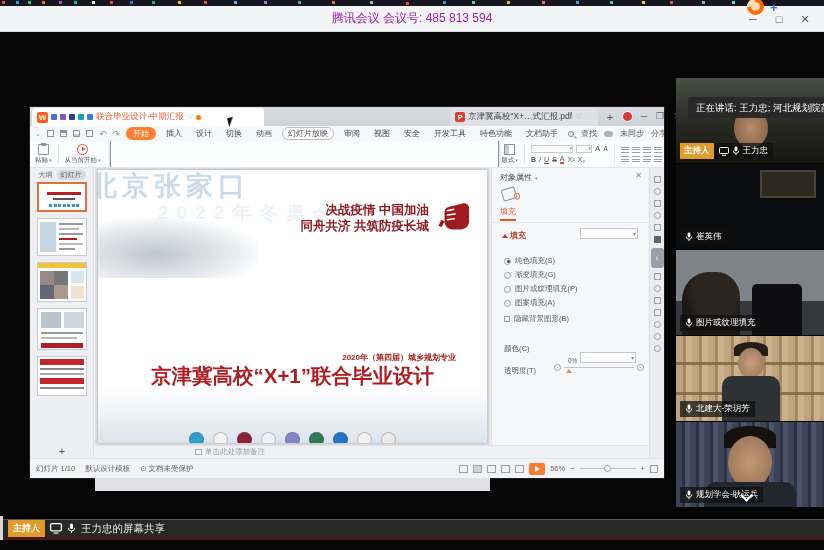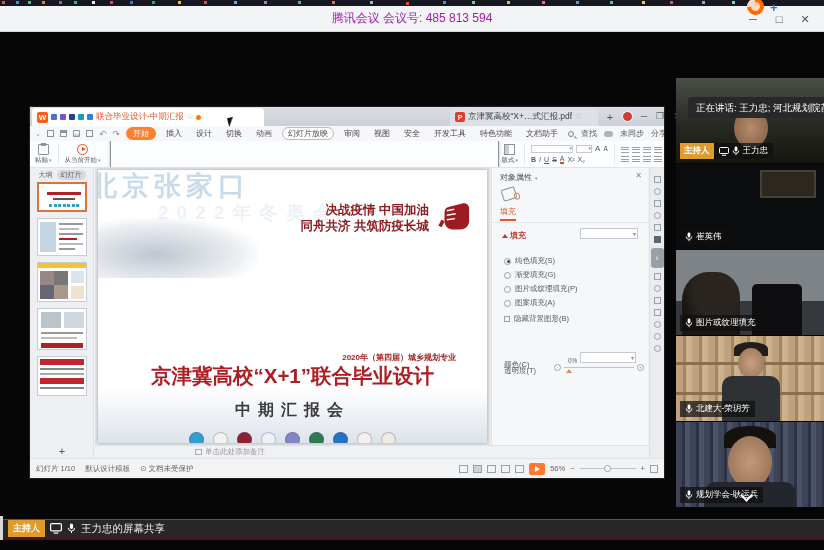--- a/index.html
+++ b/index.html
@@ -96,21 +96,21 @@
   .lp-tabs{left:0;top:0;width:64px;height:13px;display:flex;align-items:center;justify-content:center;gap:4px;
     font-size:7px;color:#666;}
   .lp-pill{background:#d6d9df;border-radius:6px;padding:0 4px;}
   .thumbcol{left:0;top:14px;width:64px;display:flex;flex-direction:column;align-items:center;gap:6px;}
   .thumb{width:50px;background:#fff;border:1px solid #c8ccd2;position:relative;overflow:hidden;}
   .thumb.sel{border:2px solid #e0703a;}
   .t1line{position:absolute;background:#b02024;}
   .lp-add{left:0;bottom:1px;width:64px;text-align:center;font-size:11px;color:#555;}
 
   
-  .slidearea{left:65px;top:61px;width:395px;height:277px;background:#e0e2e6;}
+  .slidearea{left:65px;top:61px;width:395px;height:323px;background:#e0e2e6;}
   .slide{left:3px;top:2px;width:389px;height:273px;background:#fff;box-shadow:0 0 3px rgba(0,0,0,.25);overflow:hidden;}
   .wm1{left:-8px;top:-2px;font-size:27px;font-weight:bold;letter-spacing:5px;color:rgba(120,165,200,.40);white-space:nowrap;}
   .wm2{left:60px;top:30px;font-size:19px;font-weight:bold;letter-spacing:8px;color:rgba(140,175,205,.16);white-space:nowrap;}
   .stadium{left:-10px;top:48px;width:170px;height:60px;background:radial-gradient(ellipse at 40% 60%,rgba(110,130,150,.45),rgba(160,175,190,.18) 60%,transparent 75%);}
   .mtns{left:0;bottom:0;width:389px;height:55px;background:linear-gradient(transparent,rgba(190,205,218,.55));}
   .slog{right:58px;text-align:right;color:#8f1d22;font-weight:bold;font-size:12.5px;white-space:nowrap;}
   .fist{right:14px;top:26px;}
   .pretitle{left:0;top:182px;width:358px;text-align:right;color:#a5231f;font-weight:bold;font-size:8px;}
   .bigtitle{left:0;top:192px;width:389px;text-align:center;color:#ad1d22;font-weight:bold;font-size:20.5px;white-space:nowrap;}
   .subtitle{left:0;top:230px;width:389px;text-align:center;color:#3c3c3e;font-weight:bold;font-size:16px;letter-spacing:7px;}
@@ -400,21 +400,20 @@
           <div class="a slog" style="top:48px">同舟共济  共筑防疫长城</div>
           <div class="a fist">
             <svg width="36" height="40" viewBox="0 0 24 26">
               <path d="M5 11c0-2 .8-3.6 2.6-4L17 4.6c2.2-.4 4.4 1 4.4 3.2v8.4c0 3.4-2.4 5.8-5.8 5.8h-5C7.2 22 5 19.6 5 16.4z" fill="#9e1b20"></path>
               <path d="M6.5 9.5l5-1M6.5 12.5l6-1M6.5 15.5l5.5-.8" stroke="#fff" stroke-width="0.9" fill="none"></path>
               <path d="M4 16l-2 4" stroke="#9e1b20" stroke-width="2.4"></path>
             </svg>
           </div>
           <div class="a pretitle">2020年（第四届）城乡规划专业</div>
           <div class="a bigtitle">京津冀高校“X+1”联合毕业设计</div>
-          <div class="a subtitle">中期汇报会</div>
           <div class="a logorow">
             <span class="ulogo" style="background: rgb(47, 159, 208);"></span>
             <span class="ulogo" style="background: rgb(243, 242, 245);"></span>
             <span class="ulogo" style="background: rgb(142, 33, 51);"></span>
             <span class="ulogo" style="background: rgb(238, 242, 248);"></span>
             <span class="ulogo" style="background: rgb(130, 134, 201);"></span>
             <span class="ulogo" style="background: rgb(46, 122, 85);"></span>
             <span class="ulogo" style="background: rgb(34, 115, 196);"></span>
             <span class="ulogo" style="background: rgb(245, 240, 240);"></span>
             <span class="ulogo" style="background: rgb(241, 233, 228);"></span>
@@ -450,21 +449,21 @@
           <span>图片或纹理填充(P)</span>
         </div>
         <div class="a optrow" style="top:130px">
           <span class="radio"></span>
           <span>图案填充(A)</span>
         </div>
         <div class="a optrow" style="top:146px">
           <span class="chk"></span>
           <span>隐藏背景图形(B)</span>
         </div>
-        <div class="a optrow" style="top:192px">
+        <div class="a optrow" style="top:176px">
           <span>颜色(C)</span>
         </div>
         <div class="a rp-combo" style="left:88px;top:173px;width:56px"></div>
         <div class="a optrow" style="top:198px">
           <span>透明度(T)</span>
         </div>
         <div class="a" style="left:62px;top:196px;display:flex;align-items:center;gap:3px">
           <span class="sld-end">-</span>
           <span class="sld-track">
             <span class="sld-mark">0%</span>

